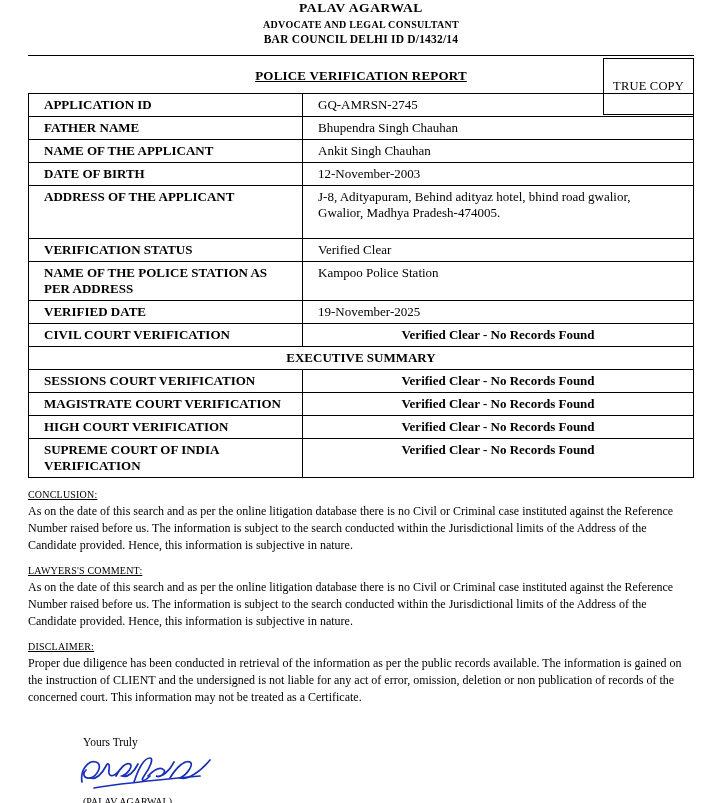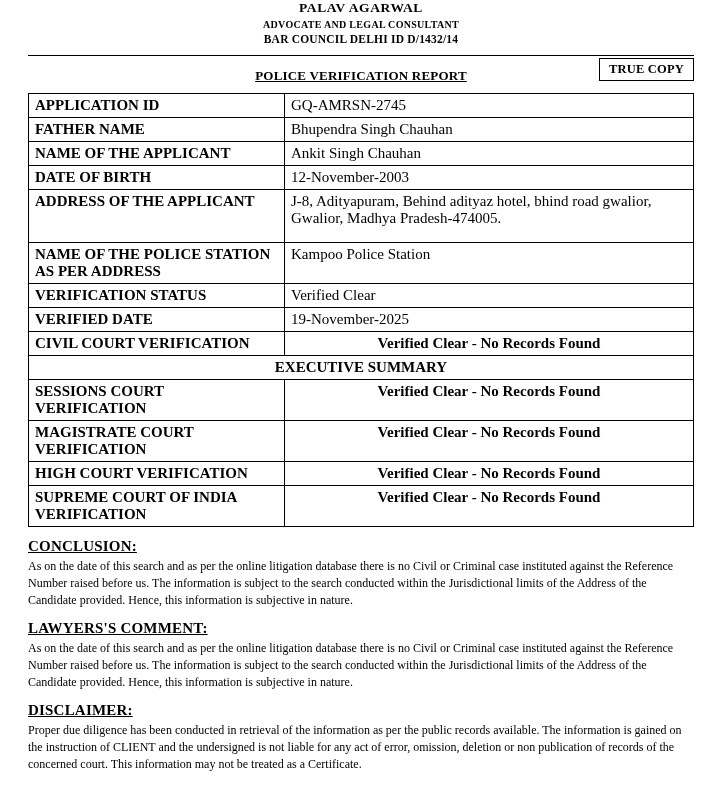--- a/index.html
+++ b/index.html
@@ -20,23 +20,23 @@
     width: 722px;
     height: 803px;
     box-sizing: border-box;
     padding: 0 28px;
   }
   .true-copy {
     position: absolute;
     top: 58px;
     right: 28px;
     border: 1.5px solid #000;
-    font-weight: bold;
+    font-weight: normal;
     font-size: 12.5px;
-    padding: 3px 9px;
+    padding: 20px 9px;
     font-family: "Liberation Serif", serif;
     letter-spacing: .2px;
   }
   .letterhead {
     text-align: center;
   }
   .lh-name {
     font-weight: bold;
     font-size: 13.5px;
     letter-spacing: .6px;
@@ -66,22 +66,22 @@
     margin: 12px 0 9px 0;
     letter-spacing: .2px;
   }
   table.main {
     width: 100%;
     border-collapse: collapse;
     table-layout: fixed;
   }
   table.main td {
     border: 1px solid #000;
-    padding: 3px 6px;
-    font-size: 15px;
+    padding: 3px 15px;
+    font-size: 13px;
     vertical-align: top;
   }
   td.label {
     width: 243px;
     font-weight: bold;
     font-family: "Liberation Serif", serif;
   }
   td.value {
     font-family: "Liberation Serif", serif;
   }
@@ -94,22 +94,22 @@
     font-size: 11.5px;
   }
   td.sum-val {
     text-align: center;
     font-weight: bold;
   }
   .section {
     margin-top: 11px;
   }
   .section-title {
-    font-weight: bold;
-    font-size: 15px;
+    font-weight: normal;
+    font-size: 10px;
     text-decoration: underline;
     letter-spacing: .2px;
   }
   .section-body {
     font-size: 12px;
     line-height: 1.42;
     margin-top: 3px;
     text-align: left;
   }
   .yours {
@@ -168,26 +168,26 @@
       </tr>
       <tr>
         <td class="label">DATE OF BIRTH</td>
         <td class="value">12-November-2003</td>
       </tr>
       <tr>
         <td class="label">ADDRESS OF THE APPLICANT</td>
         <td class="value addr-value">J-8, Adityapuram, Behind adityaz hotel, bhind road gwalior, Gwalior, Madhya Pradesh-474005.</td>
       </tr>
       <tr>
+        <td class="label">VERIFICATION STATUS</td>
+        <td class="value">Verified Clear</td>
+      </tr>
+      <tr>
         <td class="label">NAME OF THE POLICE STATION AS PER ADDRESS</td>
         <td class="value">Kampoo Police Station</td>
-      </tr>
-      <tr>
-        <td class="label">VERIFICATION STATUS</td>
-        <td class="value">Verified Clear</td>
       </tr>
       <tr>
         <td class="label">VERIFIED DATE</td>
         <td class="value">19-November-2025</td>
       </tr>
     </tbody>
   </table>
 
   <table class="main" style="margin-top:-1px;">
     <tbody>

